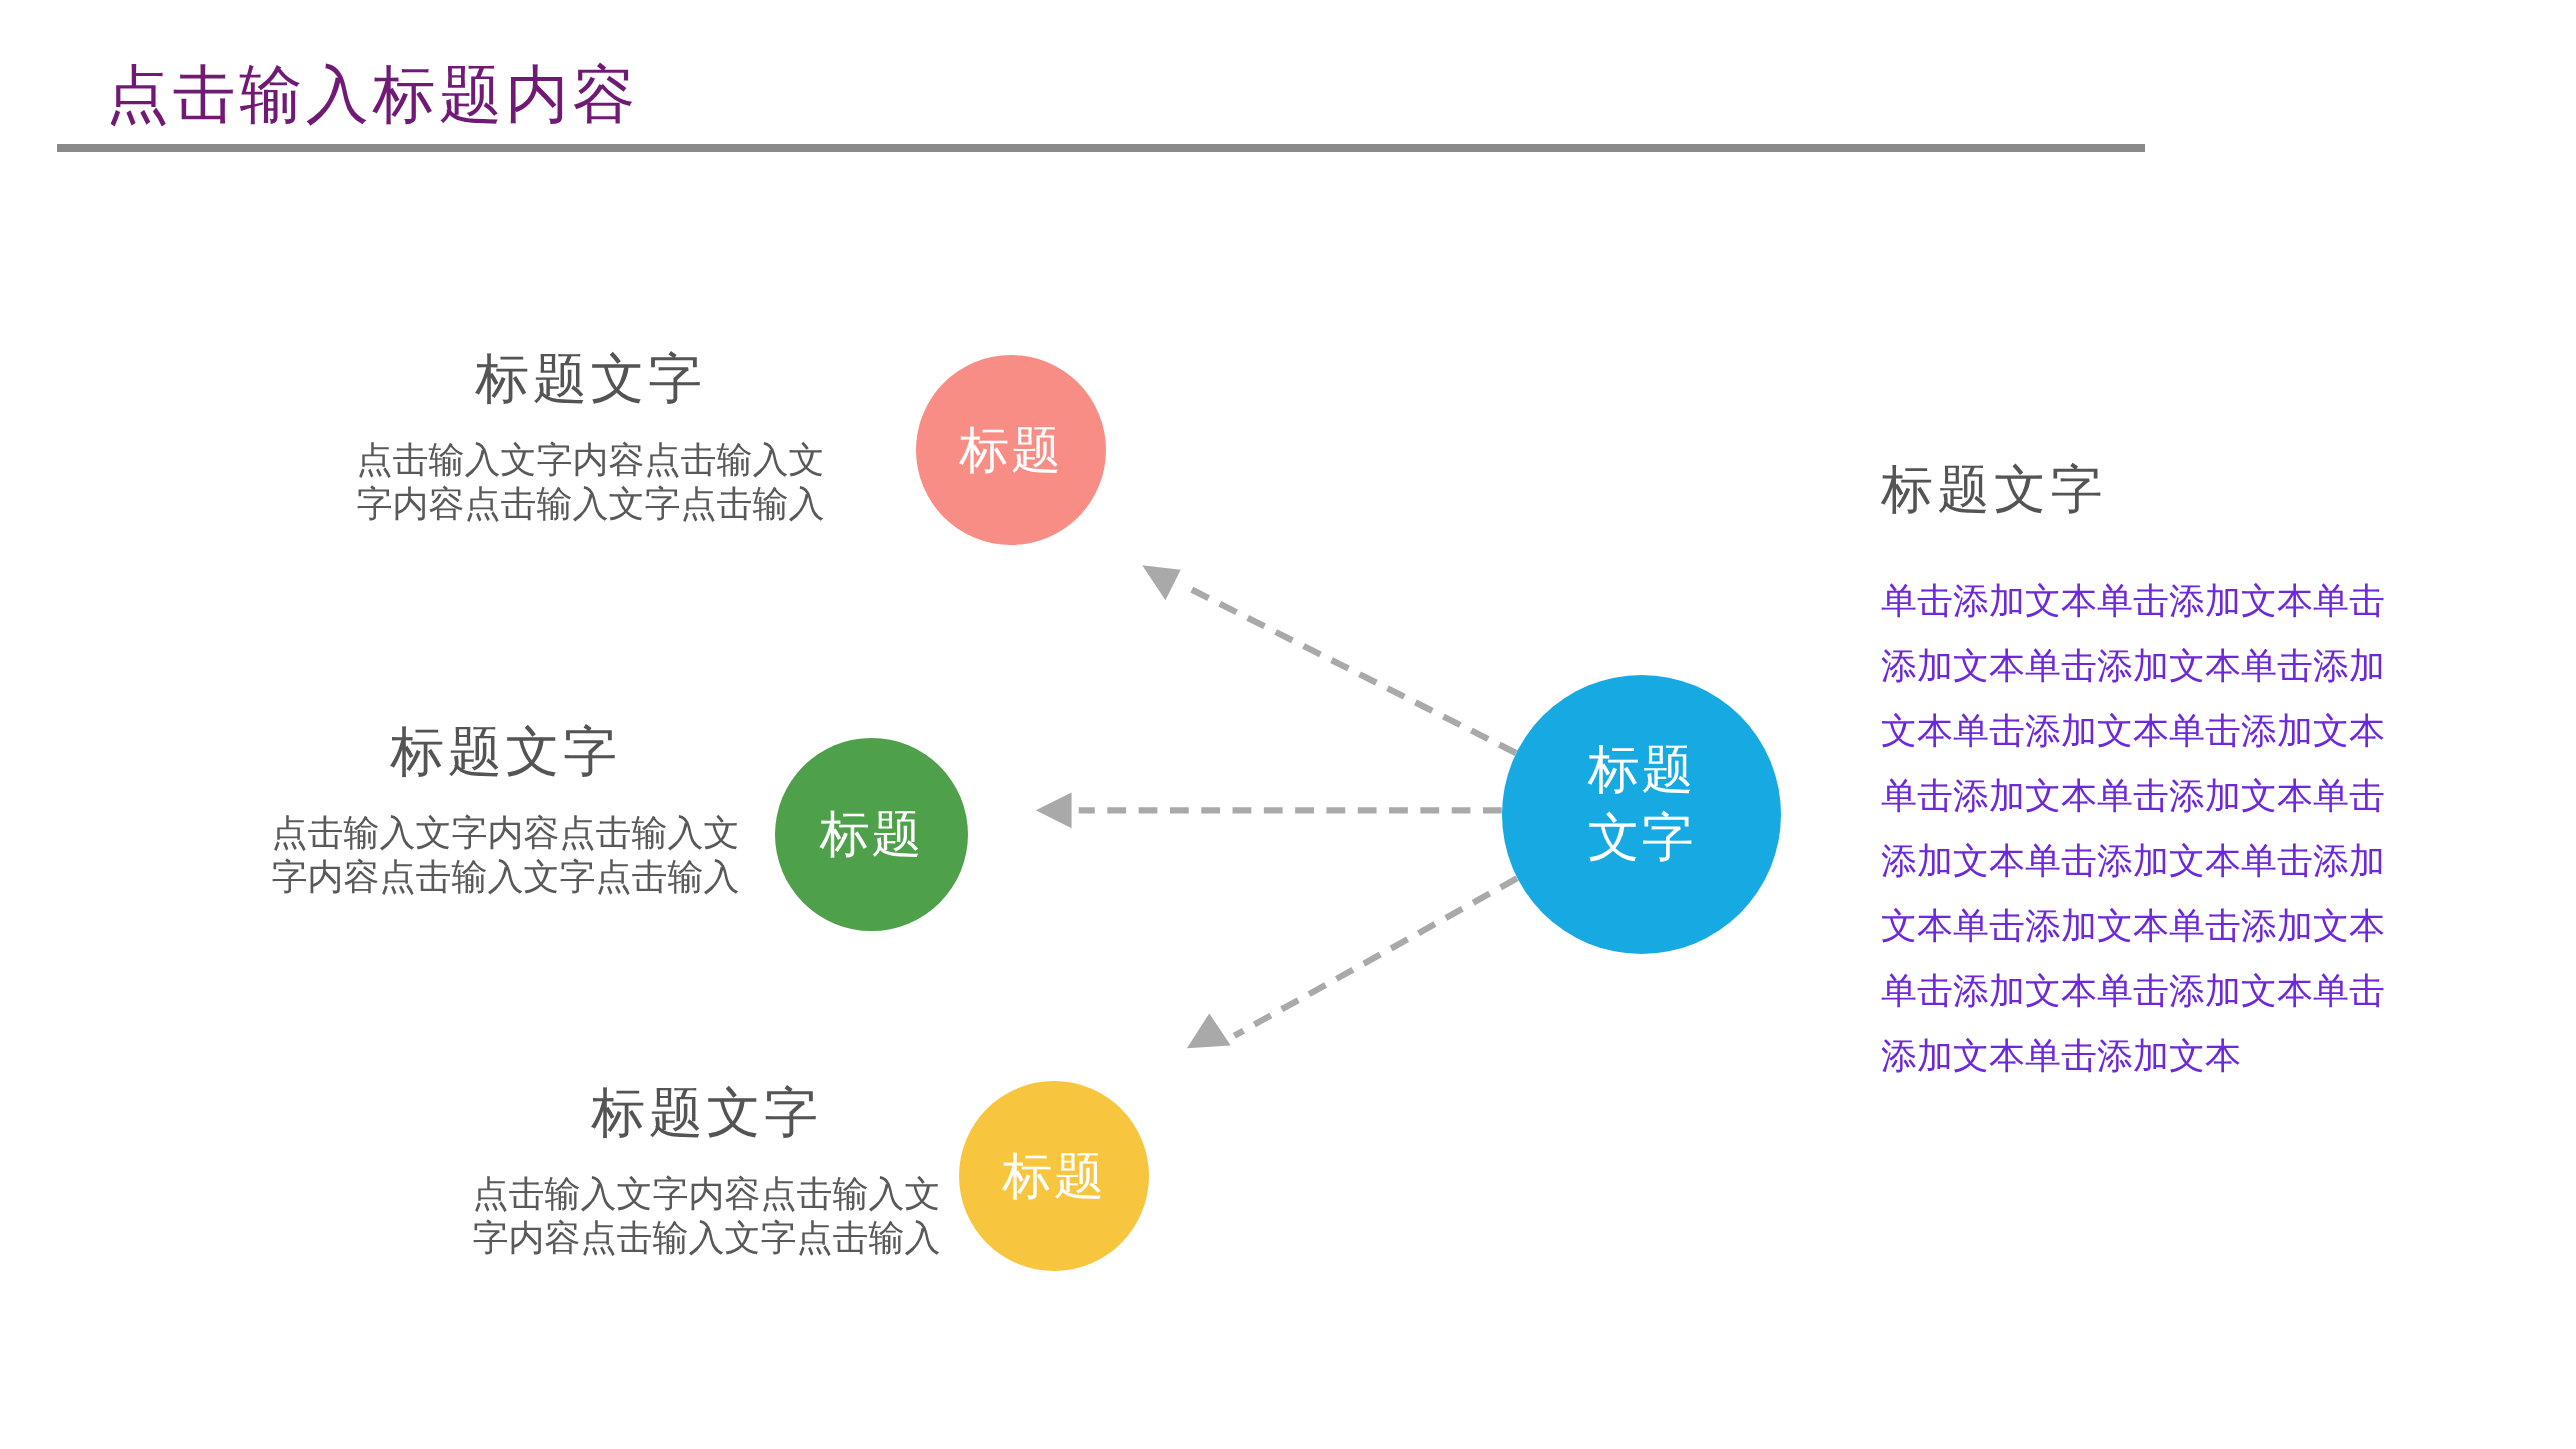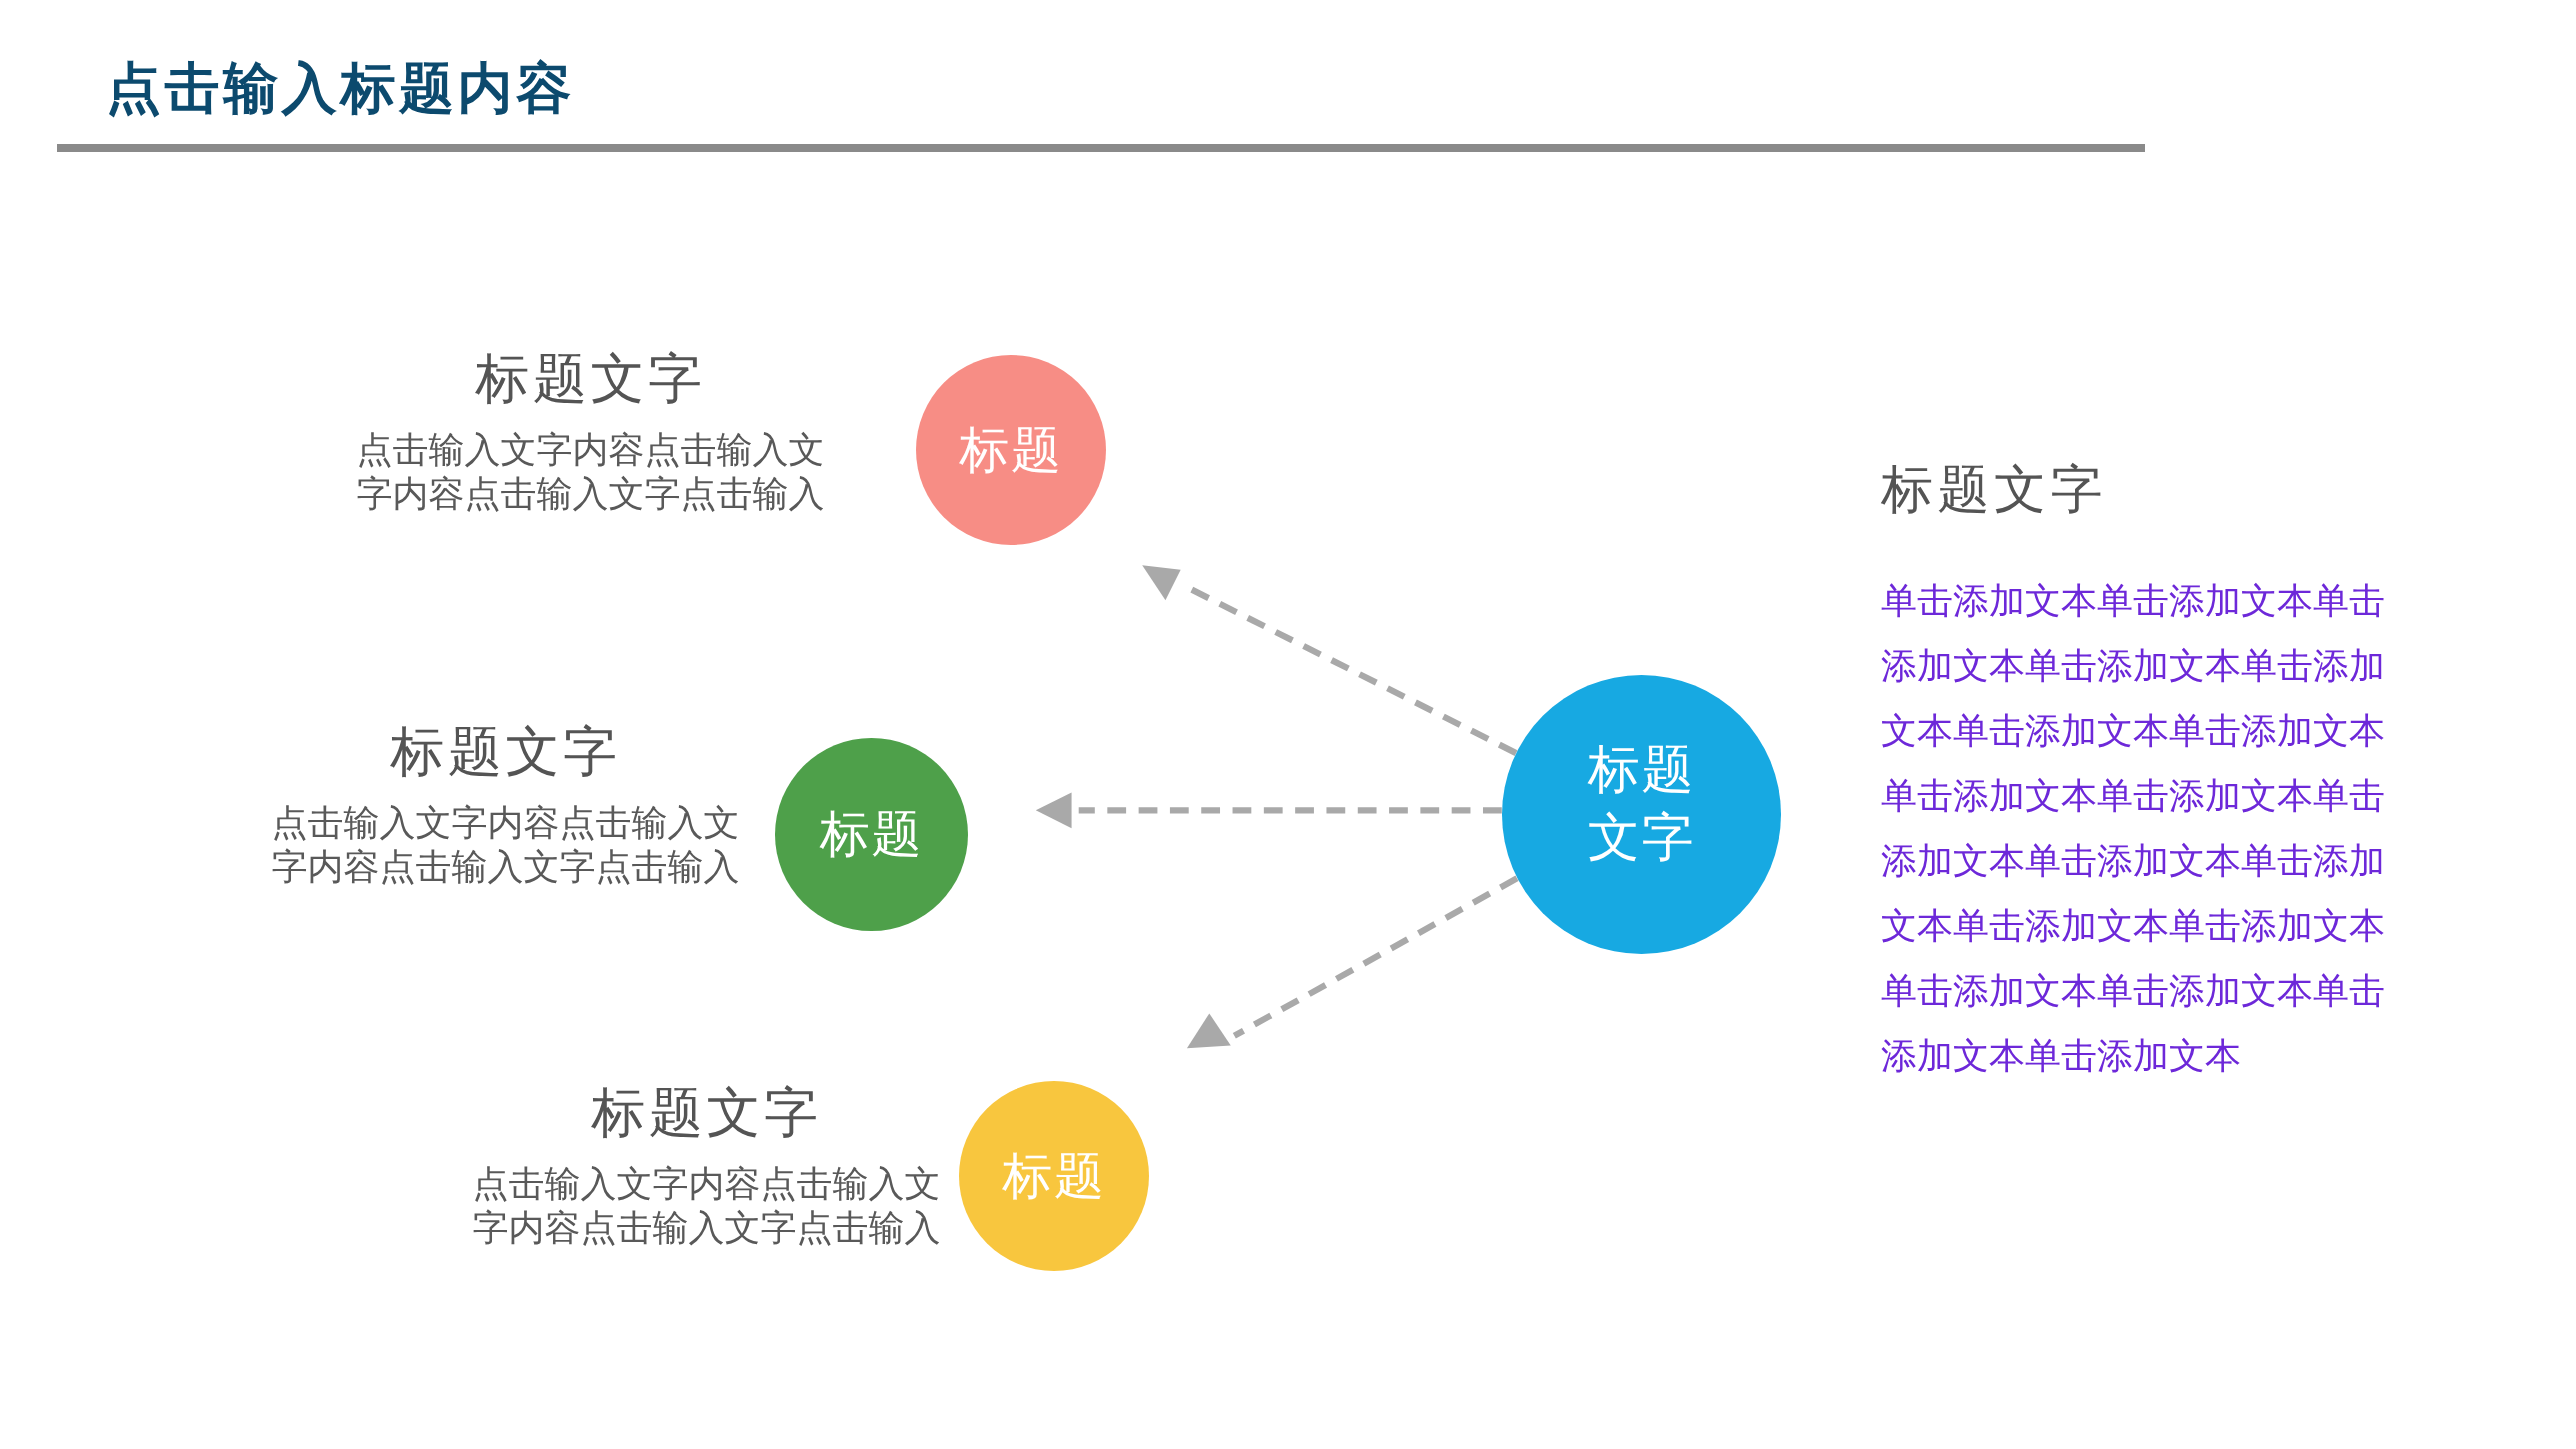--- a/index.html
+++ b/index.html
@@ -9,22 +9,22 @@
     height: 1449px;
     background: #ffffff;
     overflow: hidden;
     font-family: "DejaVu Sans", "Liberation Sans", sans-serif;
   }
   .abs { position: absolute; }
 
   
   .page-title {
     left: 106px; top: 52px;
-    font-size: 55px; font-weight: bold;
-    color: #0c4a6e; letter-spacing: 3.6px;
+    font-size: 63px; font-weight: normal;
+    color: #701a75; letter-spacing: 3.6px;
     white-space: nowrap;
   }
   .title-divider {
     left: 57px; top: 144px;
     width: 2088px; height: 8px;
     background: #8A8A8A;
   }
   .logo-text {
     left: 2211px; top: 86px;
     font-size: 95px; font-weight: bold;
@@ -32,21 +32,21 @@
     white-space: nowrap;
   }
 
   
   .topic-block { width: 537px; text-align: center; }
   .topic-heading {
     font-size: 54px; line-height: 63px;
     color: #545454; letter-spacing: 3.6px;
     white-space: nowrap;
   }
-  .topic-body { margin-top: 18px; }
+  .topic-body { margin-top: 28px; }
   .topic-body-line {
     font-size: 36px; line-height: 44px;
     color: #595959; white-space: nowrap;
   }
   #topic-block-1 { left: 322px; top: 347px; }
   #topic-block-2 { left: 237px; top: 720px; }
   #topic-block-3 { left: 438px; top: 1081px; }
 
   
   .circle {

